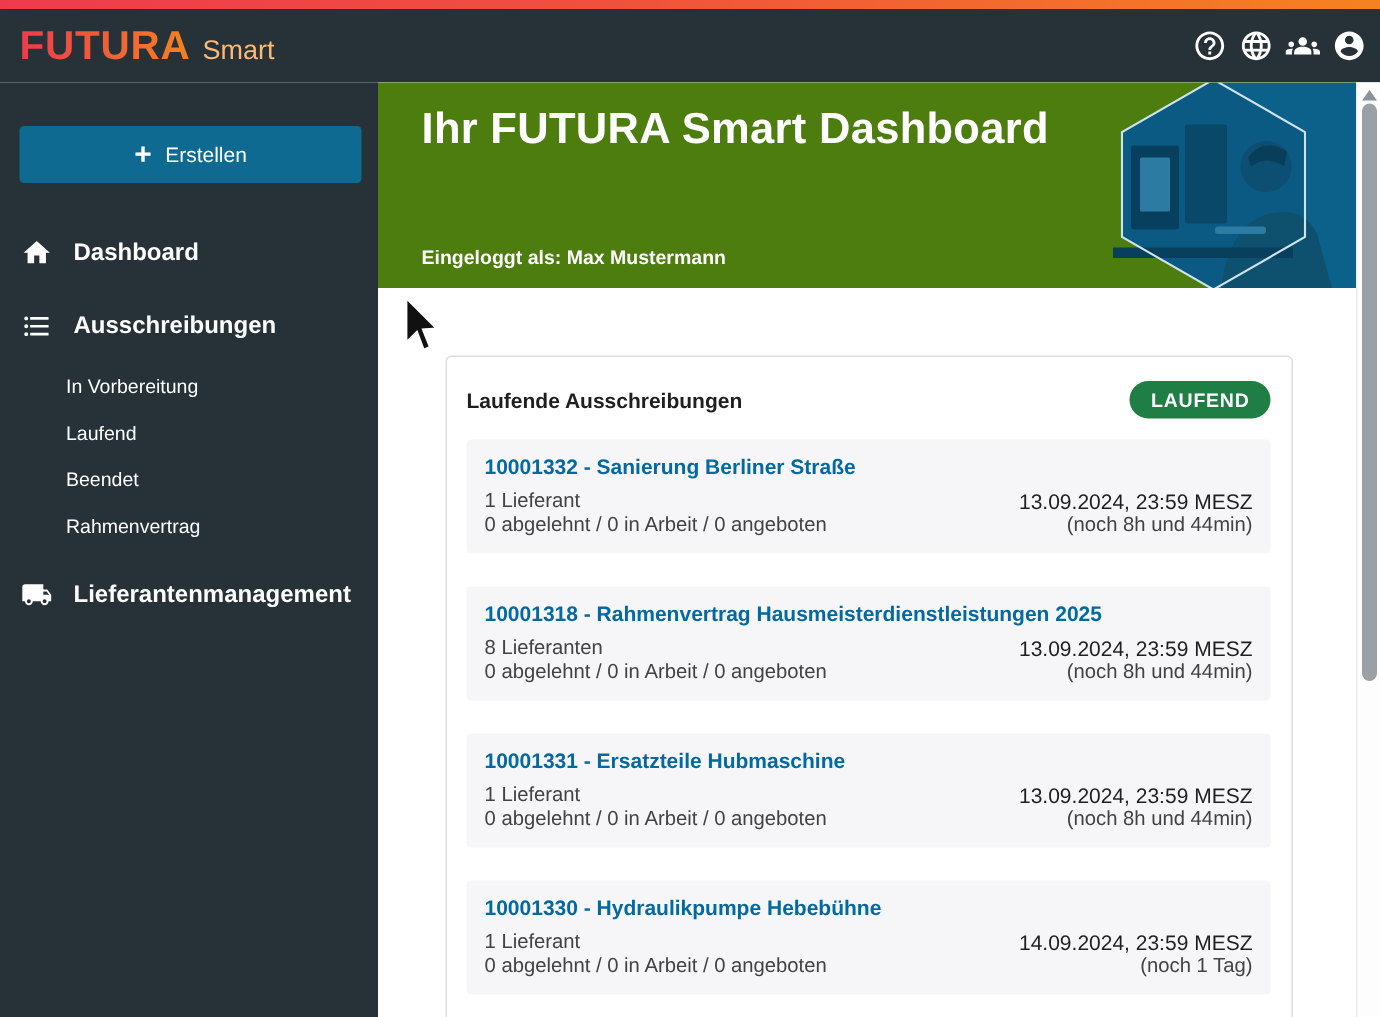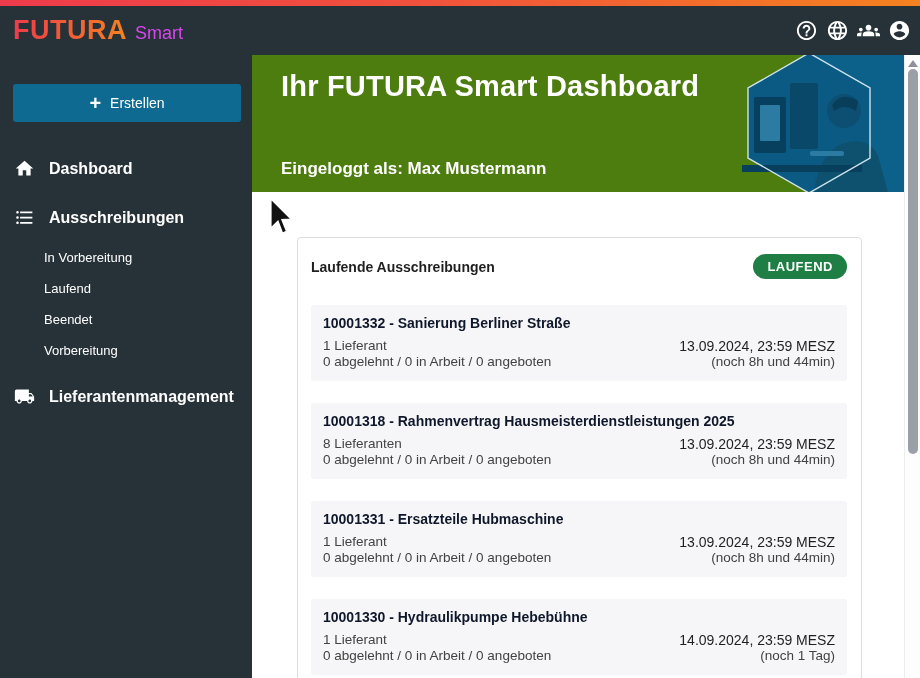--- a/index.html
+++ b/index.html
@@ -9,21 +9,21 @@
 
   
   .topstripe { height:6px; width:100%;
     background:linear-gradient(90deg,#ee3b4c 0%, #f0513c 45%, #f58220 100%); }
   .topbar { height:49px; background:#263238; display:flex; align-items:center;
     padding:0 8px 0 13px; flex:0 0 auto; }
   .logo { display:flex; align-items:baseline; gap:8px; cursor:default; }
   .logo-main { font-size:27px; font-weight:bold; letter-spacing:.5px;
     background:linear-gradient(90deg,#ee3b4c,#f58220);
     -webkit-background-clip:text; background-clip:text; color:transparent; }
-  .logo-suffix { font-size:18px; color:#d946ef; }
+  .logo-suffix { font-size:18px; color:#fdba74; }
   .topbar-icons { margin-left:auto; display:flex; align-items:center; gap:5px; }
   .tb-icon { width:26px; height:26px; display:flex; align-items:center; justify-content:center; cursor:pointer; }
   .tb-icon svg { width:23px; height:23px; fill:#fff; }
 
   
   .bodyrow { flex:1; display:flex; min-height:0; }
 
   
   .sidebar { width:252px; background:#263238; flex:0 0 auto; padding-top:29px; color:#fff; }
   .create-btn { display:flex; align-items:center; justify-content:center; gap:9px;
@@ -34,33 +34,33 @@
   .nav-item svg { width:21px; height:21px; fill:#fff; flex:0 0 auto; }
   .nav-label { font-size:16px; font-weight:bold; color:#fff; }
   .subnav { padding:0 0 6px 0; }
   .subnav-item { padding:8px 10px 8px 44px; font-size:13px; color:#fff; cursor:pointer; }
 
   
   .main { flex:1; position:relative; background:#fff; min-width:0; }
   .banner { margin-right:16px; height:137px; background:#4d7c0f; position:relative;
     overflow:hidden; padding:15px 0 0 29px; color:#fff; }
   .banner-title { font-size:29px; font-weight:bold; letter-spacing:.2px; }
-  .banner-login { position:absolute; left:29px; bottom:13px; font-size:17px; font-weight:bold;margin-top:39px; }
+  .banner-login { position:absolute; left:29px; bottom:13px; font-size:13px; font-weight:bold;margin-top:39px; }
   .banner-art { position:absolute; right:0; top:0; width:190px; height:137px; }
 
   
   .content { padding:45px 0 0 45px; }
   .card { width:565px; border:1px solid #ddd; border-radius:4px; background:#fff;
     padding:16px 14px 14px 13px; height:520px; }
-  .card-header { display:flex; align-items:center; justify-content:space-between; margin-bottom:26px; }
+  .card-header { display:flex; align-items:center; justify-content:space-between; margin-bottom:14px; }
   .card-title { font-size:14px; font-weight:bold; color:#1f1f1f; }
   .badge { background:#1e7e44; color:#fff; font-size:13px; font-weight:bold; letter-spacing:.5px;
     padding:5px 14px; border-radius:14px; cursor:default; }
   .tender { background:#f6f6f8; border-radius:3px; padding:10px 12px 11px 12px; margin-bottom:22px; cursor:pointer; }
-  .tender-title { font-size:14px; font-weight:bold; color:#0f172a; margin-bottom:7px; }
+  .tender-title { font-size:14px; font-weight:bold; color:#0369a1; margin-bottom:7px; }
   .tender-detail { display:flex; justify-content:space-between; align-items:flex-end; }
   .t-left div { font-size:13.5px; color:#424242; line-height:16px; }
   .t-right { text-align:right; }
   .t-deadline { font-size:14px; font-weight:normal; color:#1f1f1f; line-height:16px; }
   .t-remaining { font-size:13.5px; color:#424242; line-height:16px; }
 
   
   .scrollbar { position:absolute; top:0; right:0; width:16px; height:100%;
     background:#fdfdfd; border-left:1px solid #ececec; }
   .sb-arrow { width:0; height:0; border-left:5px solid transparent; border-right:5px solid transparent;
@@ -124,21 +124,21 @@
         <svg viewBox="0 0 24 24">
             <path d="M4 10.5c-.83 0-1.5.67-1.5 1.5s.67 1.5 1.5 1.5 1.5-.67 1.5-1.5-.67-1.5-1.5-1.5zm0-6c-.83 0-1.5.67-1.5 1.5S3.17 7.5 4 7.5 5.5 6.83 5.5 6 4.83 4.5 4 4.5zm0 12c-.83 0-1.5.68-1.5 1.5s.68 1.5 1.5 1.5 1.5-.68 1.5-1.5-.67-1.5-1.5-1.5zM7 19h14v-2H7v2zm0-6h14v-2H7v2zm0-8v2h14V5H7z"></path>
           </svg>
         <span class="nav-label">Ausschreibungen</span>
       </div>
 
       <div class="subnav">
         <div class="subnav-item">In Vorbereitung</div>
         <div class="subnav-item">Laufend</div>
         <div class="subnav-item">Beendet</div>
-        <div class="subnav-item">Vorbereitung</div>
+        <div class="subnav-item">Rahmenvertrag</div>
       </div>
 
       <div class="nav-item">
         <svg viewBox="0 0 24 24">
             <path d="M20 8h-3V4H3c-1.1 0-2 .9-2 2v11h2c0 1.66 1.34 3 3 3s3-1.34 3-3h6c0 1.66 1.34 3 3 3s3-1.34 3-3h2v-5l-3-4zM6 18.5c-.83 0-1.5-.67-1.5-1.5s.67-1.5 1.5-1.5 1.5.67 1.5 1.5-.67 1.5-1.5 1.5zm13.5-9 1.96 2.5H17V9.5h2.5zm-1.5 9c-.83 0-1.5-.67-1.5-1.5s.67-1.5 1.5-1.5 1.5.67 1.5 1.5-.67 1.5-1.5 1.5z"></path>
           </svg>
         <span class="nav-label">Lieferantenmanagement</span>
       </div>
     </div>
 

